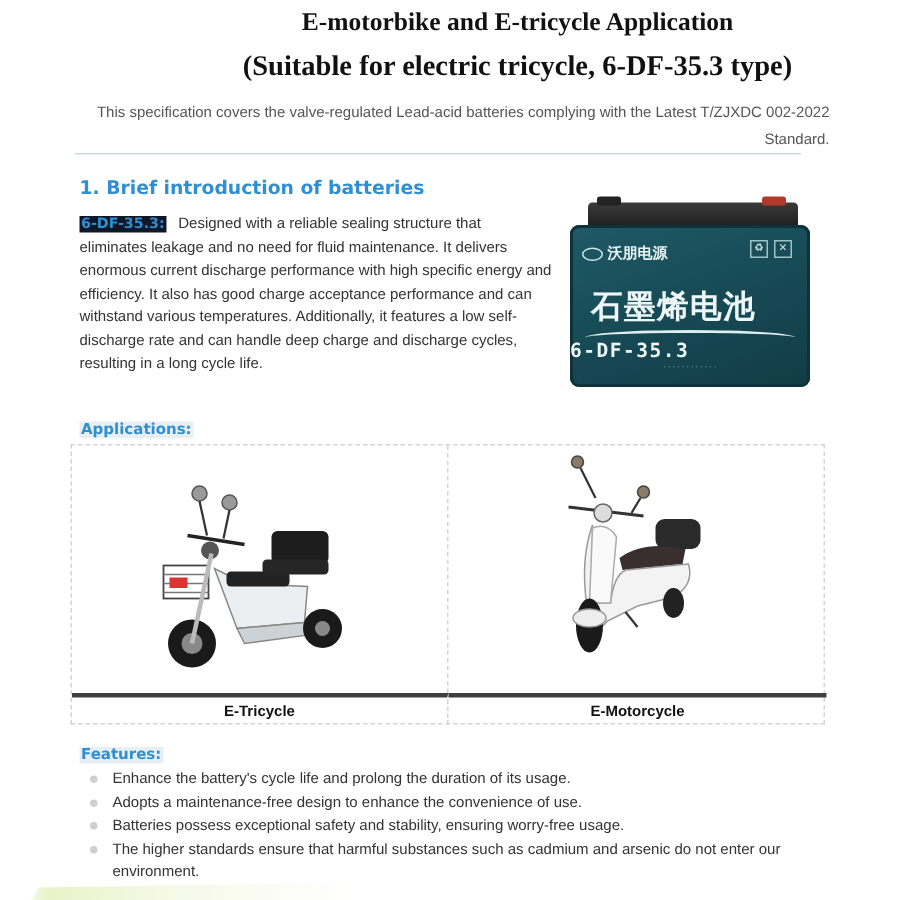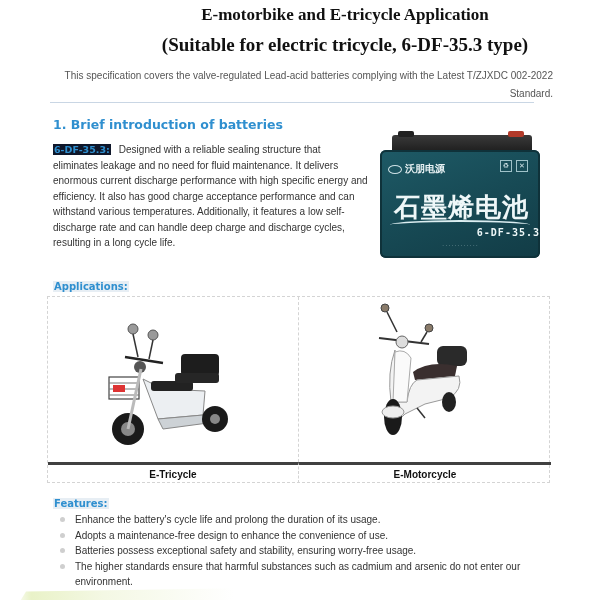--- a/index.html
+++ b/index.html
@@ -62,30 +62,30 @@
       vertical-align: middle; margin-right: 3px;
     }
     .battery-icons {
       position: absolute; right: 12px; top: 10px; display: flex; gap: 4px;
     }
     .battery-icons span {
       display: block; width: 12px; height: 12px; border: 1px solid #9fc2c9; font-size: 7px;
       color: #cfe2e6; text-align: center; line-height: 10px;
     }
     .battery-cn {
-      position: absolute; left: 14px; top: 40px; font-size: 26px; font-weight: bold; color: #eef7f8;
+      position: absolute; left: 14px; top: 40px; font-size: 21px; font-weight: bold; color: #eef7f8;
       font-family: Liberation Sans, sans-serif; letter-spacing: 1px;
     }
     .battery-swoosh {
       position: absolute; left: 10px; top: 70px; width: 140px; height: 10px;
       border-top: 2px solid #dceef1; border-radius: 50% 50% 0 0;
     }
     .battery-model {
-      position: absolute; left: 0; width: 160px; top: 77px; text-align: right;
-      font-family: "DejaVu Sans Mono", monospace; font-size: 10px; font-weight: bold; color: #eef7f8;
+      position: absolute; left: 0; width: 160px; top: 77px; text-align: left;
+      font-family: "DejaVu Sans Mono", monospace; font-size: 13px; font-weight: bold; color: #eef7f8;
       letter-spacing: 1px;
     }
     .battery-small {
       position: absolute; left: 0; width: 160px; top: 92px; text-align: center;
       font-size: 5px; color: #b8d2d7;
     }
 
     .sub-heading {
       position: absolute; left: 53px;
       font-family: "DejaVu Sans", sans-serif; font-size: 10px; font-weight: bold;

